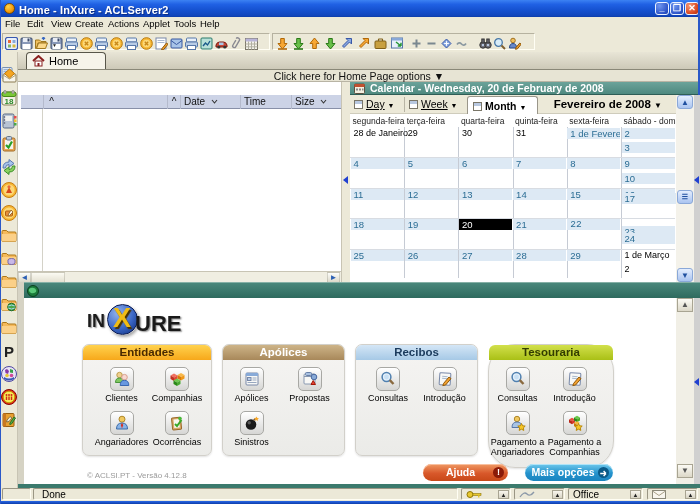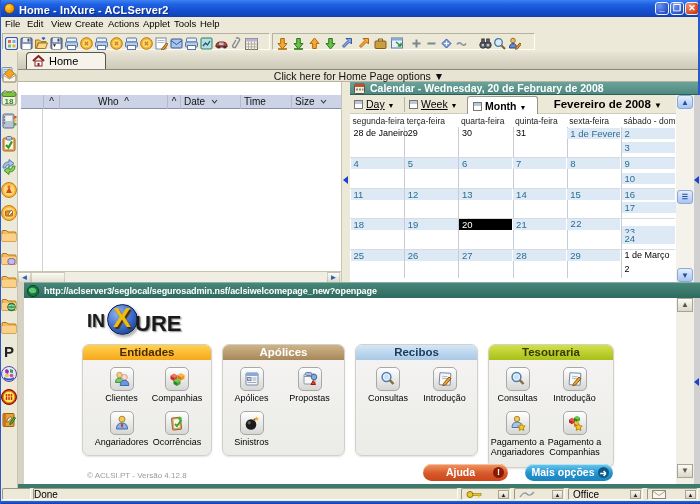--- a/index.html
+++ b/index.html
@@ -367,21 +367,20 @@
           <rect x="2" y="1.5" width="3" height="13" fill="#c87820"></rect>
           <path d="M6 8 L9 4.5 L11 6 L8 9.5 L5.5 10Z" fill="#f0e8d0" stroke="#887040"></path>
           <path d="M9 11 L13 5 L14.5 6 L10.5 12 L8.8 12.5Z" fill="#58b048" stroke="#2a7020"></path>
         </svg></div>
     </div>
 
 <div id="inbox" class="ab">
   <div id="colhdr">
     <div class="colc" style="left:0px;width:22px;border-left:none;"></div>
     <div class="colc" style="left:22px;width:16px;text-align:center;">^</div>
-    <div class="colc" style="left:38px;width:108px;text-align:center;">Who &nbsp;^</div>
     <div class="colc" style="left:146px;width:13px;text-align:center;">^</div>
     <div class="colc" style="left:159px;width:60px;padding-left:3px;">Date &nbsp;<svg width="7" height="5" viewBox="0 0 7 5" style="vertical-align:1px;">
             <path d="M1 1 L3.5 4 L6 1" stroke="#333" fill="none" stroke-width="1.1"></path>
           </svg></div>
     <div class="colc" style="left:219px;width:51px;padding-left:3px;">Time</div>
     <div class="colc" style="left:270px;width:53px;padding-left:3px;">Size &nbsp;<svg width="7" height="5" viewBox="0 0 7 5" style="vertical-align:1px;">
             <path d="M1 1 L3.5 4 L6 1" stroke="#333" fill="none" stroke-width="1.1"></path>
           </svg></div>
   </div>
   <div style="position:absolute;left:0;top:13px;width:3px;height:176px;background:#fff;"></div>
@@ -448,21 +447,21 @@
         <div class="strip" style="left:163.1px;top:31.4px;width:53.2px;">7</div>
         <div class="strip" style="left:217.3px;top:31.4px;width:53.2px;">8</div>
         <div class="strip" style="left:271.5px;top:31.4px;width:53.2px;">9</div>
         <div class="strip" style="left:271.5px;top:45.6px;width:53.2px;">10</div>
         <div class="strip" style="left:0.5px;top:61.8px;width:53.2px;">11</div>
         <div class="strip" style="left:54.7px;top:61.8px;width:53.2px;">12</div>
         <div class="strip" style="left:108.9px;top:61.8px;width:53.2px;">13</div>
         <div class="strip" style="left:163.1px;top:61.8px;width:53.2px;">14</div>
         <div class="strip" style="left:217.3px;top:61.8px;width:53.2px;">15</div>
         <div class="strip" style="left:271.5px;top:61.8px;width:53.2px;">16</div>
-        <div class="strip" style="left:271.5px;top:75px;width:65px;">17</div>
+        <div class="strip" style="left:271.5px;top:66px;width:65px;">17</div>
         <div class="strip" style="left:0.5px;top:92.2px;width:53.2px;">18</div>
         <div class="strip" style="left:54.7px;top:92.2px;width:53.2px;">19</div>
         <div class="strip" style="left:108.9px;top:92.2px;width:53.2px;background:#000;color:#fff;">20</div>
         <div class="strip" style="left:163.1px;top:92.2px;width:53.2px;">21</div>
         <div class="strip" style="left:217.3px;top:92.2px;width:53.2px;font-family:Liberation Mono, monospace;">22</div>
         <div class="strip" style="left:271.5px;top:99px;width:53.2px;">23</div>
         <div class="strip" style="left:271.5px;top:106.4px;width:53.2px;">24</div>
         <div class="strip" style="left:0.5px;top:122.6px;width:53.2px;">25</div>
         <div class="strip" style="left:54.7px;top:122.6px;width:53.2px;">26</div>
         <div class="strip" style="left:108.9px;top:122.6px;width:53.2px;">27</div>
@@ -481,37 +480,36 @@
       </div>
 </div>
 
 <div id="bpane" class="ab">
   <div id="urlbar">
         <svg width="12" height="12" viewBox="0 0 12 12" style="position:absolute;left:3px;top:2px;">
           <circle cx="6" cy="6" r="5.5" fill="#1a7a3a"></circle>
           <path d="M2 4 Q5 2 8 3.5 Q10 5 9 7 Q6 9 4 8 Q1 6 2 4Z" fill="#58c878"></path>
           <circle cx="6" cy="6" r="5.5" fill="none" stroke="#0a4020"></circle>
         </svg>
-        <span style="position:absolute;left:20px;">http://aclserver3/seglocal/segurosadmin.nsf/aclsiwelcomepage_new?openpage</span>
       </div>
 
   <div id="bps">
     <div class="gybtn" style="top:0px;">▲</div>
     <div class="gybtn" style="top:166px;">▼</div>
   </div>
   <div id="bpgray">
         <div class="coltri" style="position:absolute;left:0px;top:80px;"></div>
       </div>
 </div>
 
 <div id="tealstrip" class="ab"></div>
 
 <div id="statusbar" class="ab">
   <div class="seg" style="left:2px;width:29px;"></div>
-  <div class="seg" style="left:33px;width:425px;padding-left:0;">Done</div>
+  <div class="seg" style="left:33px;width:425px;padding-left:8px;">Done</div>
   <div class="seg" style="left:461px;width:50px;">
         <svg width="16" height="9" viewBox="0 0 16 9" style="position:absolute;left:4px;top:1px;">
           <circle cx="4" cy="4.5" r="3" fill="#e8c830" stroke="#907808"></circle>
           <rect x="7" y="3.5" width="8" height="2" fill="#e8c830" stroke="#907808" stroke-width="0.6"></rect>
           <rect x="12" y="5.5" width="1.5" height="2" fill="#e8c830"></rect>
         </svg>
         <span class="upb">▲</span>
       </div>
   <div class="seg" style="left:514px;width:51px;">
         <svg width="16" height="9" viewBox="0 0 16 9" style="position:absolute;left:4px;top:1px;">
@@ -628,21 +626,21 @@
     </div>
     <div class="ab ilbl" style="left:352px;top:393px;width:72px;">Consultas</div>
     <div class="ab ibtn" style="left:432.5px;top:367px;">
       <svg width="16" height="16" viewBox="0 0 16 16" style="">
         <rect x="2.5" y="2" width="11" height="12" rx="1" fill="#f8f8f6" stroke="#7888a8" transform="rotate(4 8 8)"></rect>
         <path d="M5 5.5 L10.5 5.5 M5 7.5 L10.5 7.5" stroke="#a8b8cc" transform="rotate(4 8 8)"></path>
         <path d="M6.5 12.5 L12 6 L14 7.6 L8.6 14 L5.8 14.6Z" fill="#f0a030" stroke="#905808"></path>
       </svg>
     </div>
     <div class="ab ilbl" style="left:408.5px;top:393px;width:72px;">Introdução</div>
-    <div class="ab card" style="left:488px;width:126px;height:124px;">
+    <div class="ab card" style="left:488px;width:126px;height:124px;border-radius:27px;">
       <div class="chdr" style="background:linear-gradient(180deg,#d2e04c,#a9c016);color:#333d00;">Tesouraria</div>
     </div>
     <div class="ab ibtn" style="left:505.5px;top:367px;">
       <svg width="16" height="16" viewBox="0 0 16 16" style="">
         <circle cx="6.5" cy="6" r="4.4" fill="#e4f0fa" stroke="#5080b0" stroke-width="1.5"></circle>
         <circle cx="6.5" cy="6" r="2.4" fill="#c8e0f4"></circle>
         <path d="M9.8 9.2 L13.5 13" stroke="#8a6a40" stroke-width="2.4"></path>
       </svg>
     </div>
     <div class="ab ilbl" style="left:481.5px;top:393px;width:72px;">Consultas</div>

